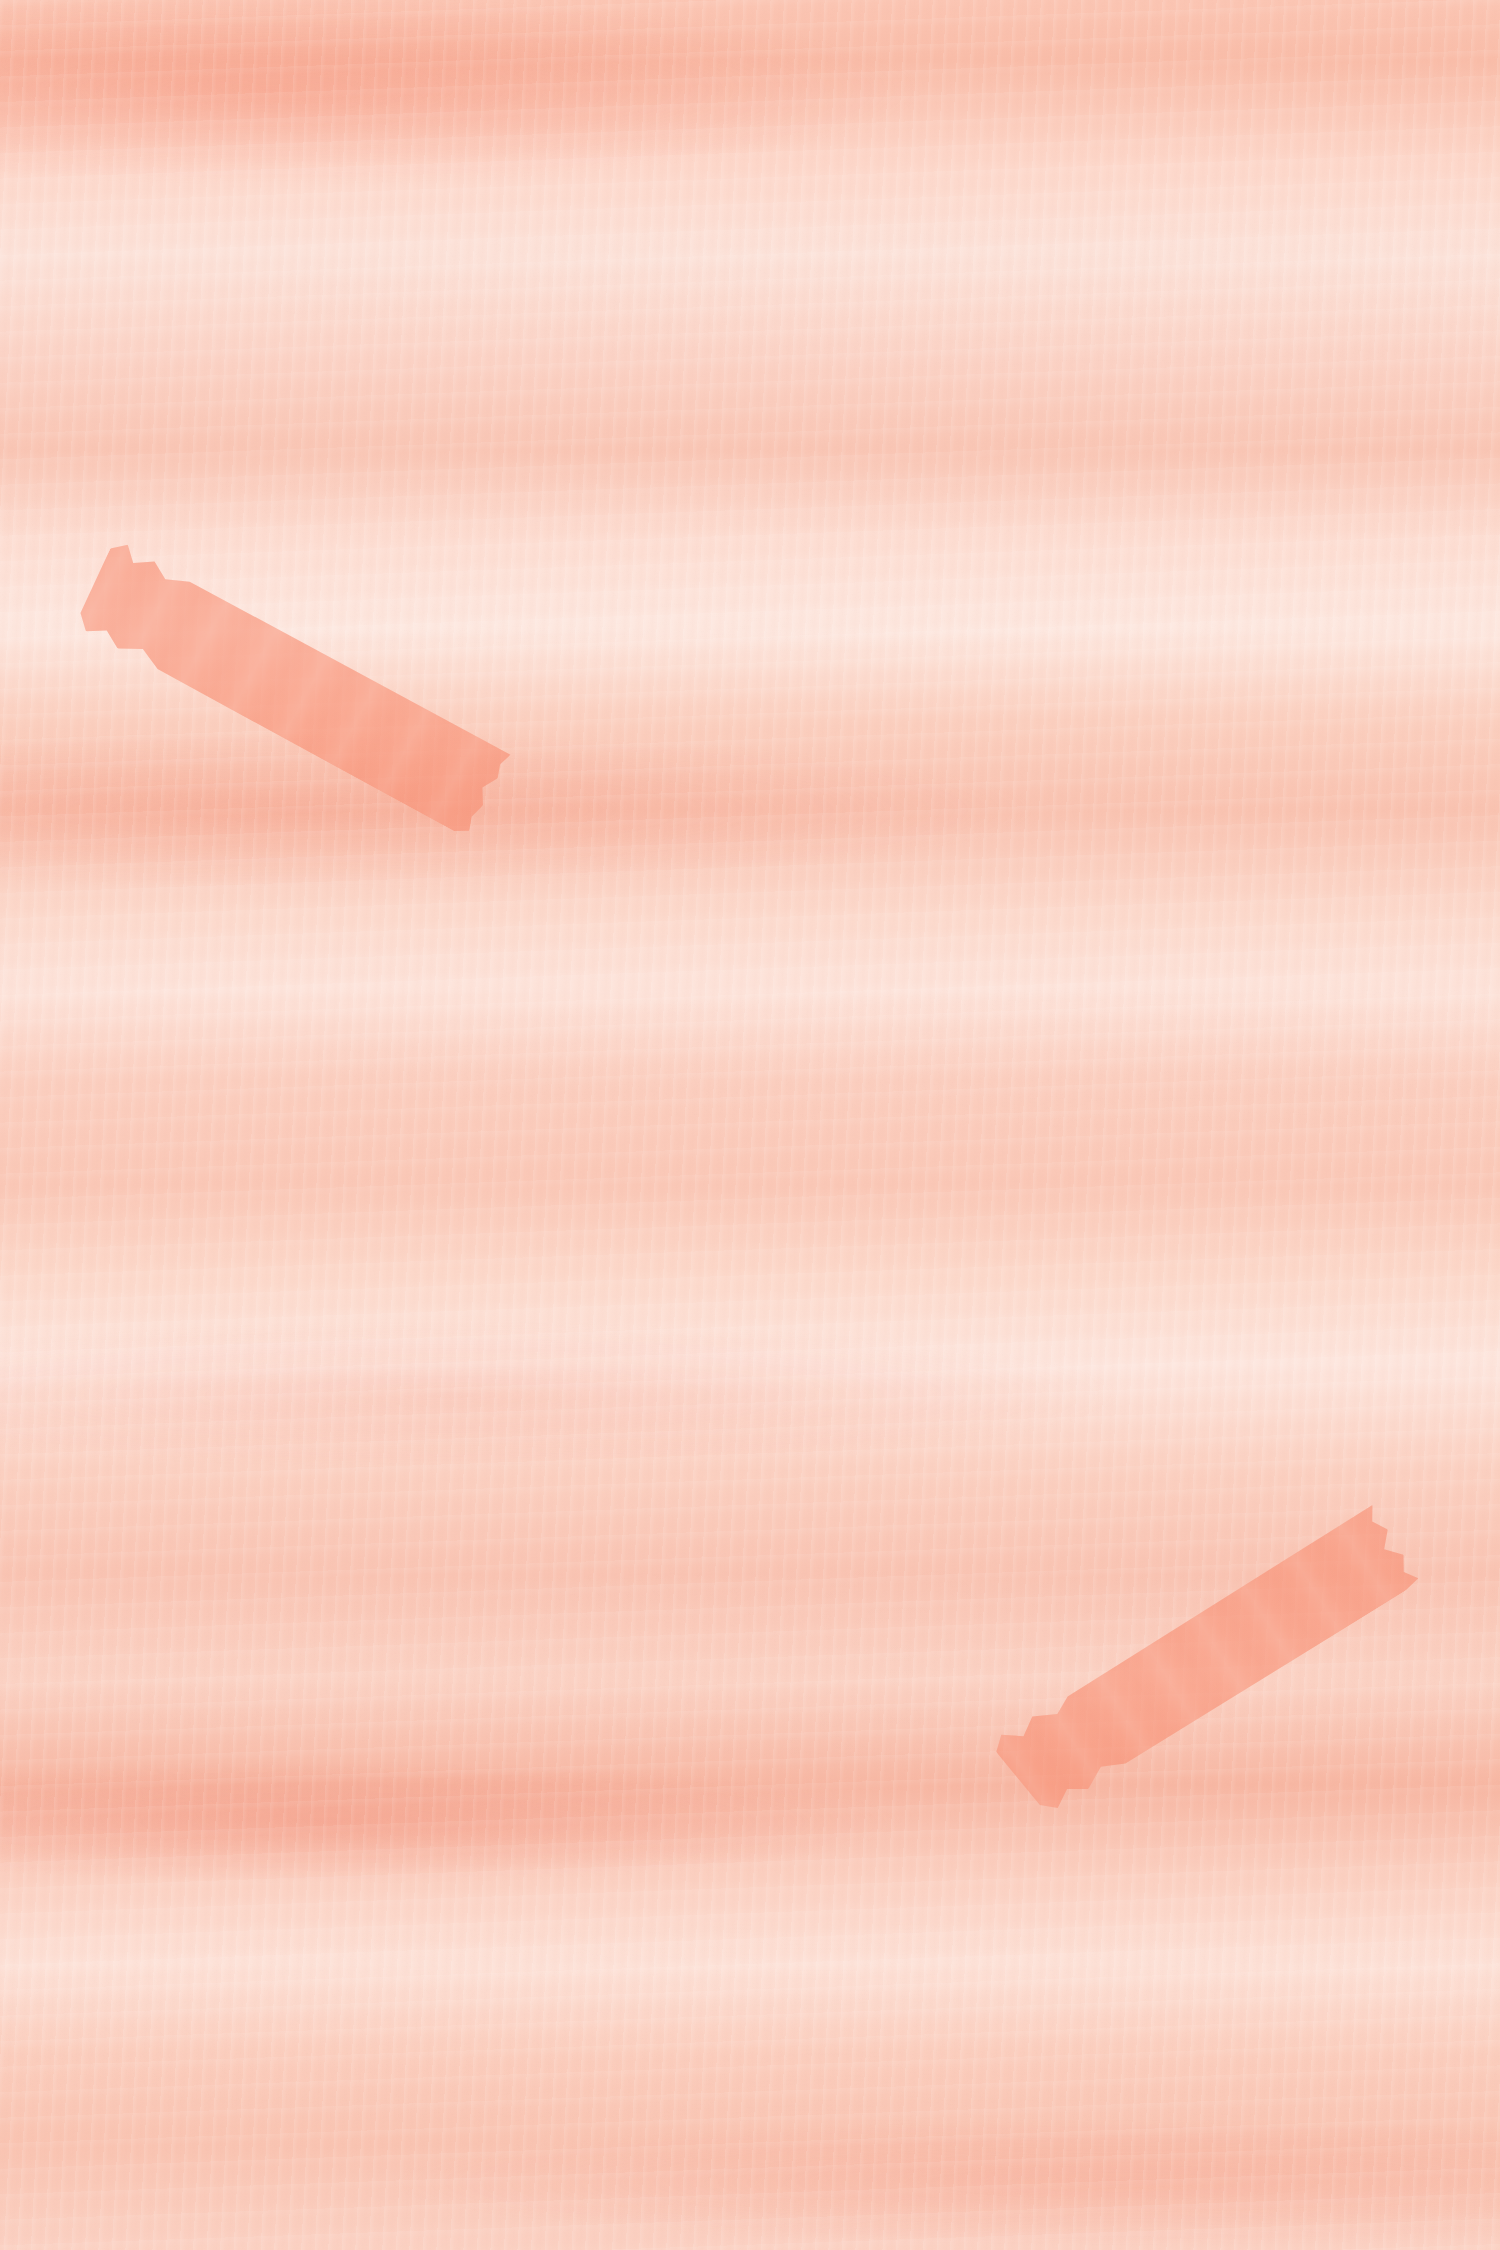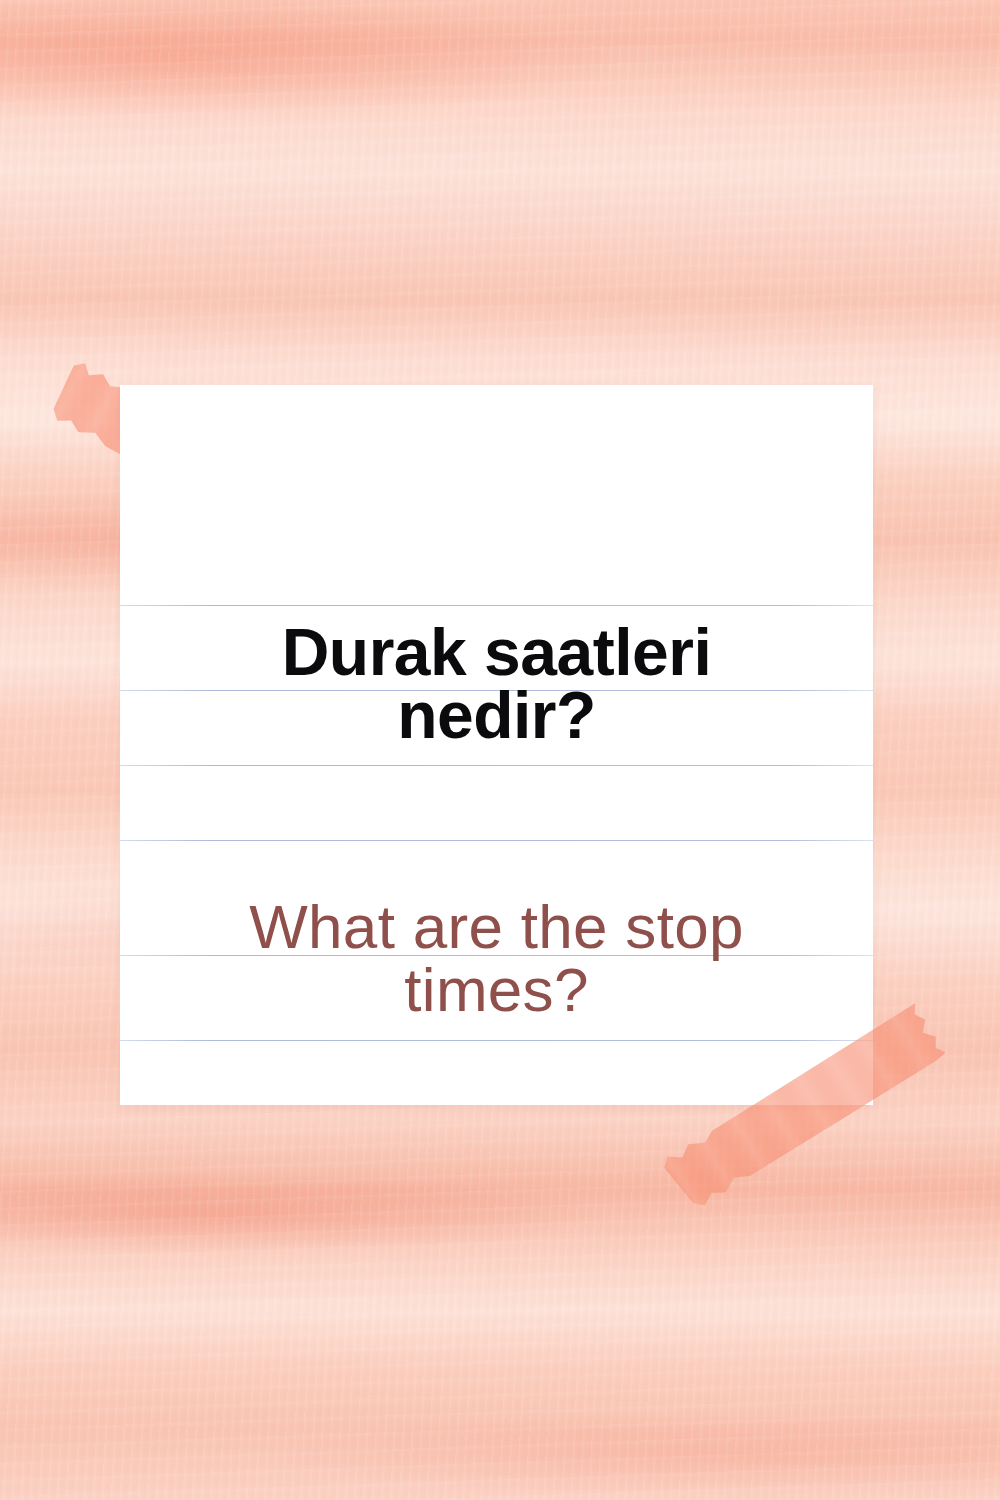--- a/index.html
+++ b/index.html
@@ -210,37 +210,18 @@
 <div id="stage">
 
   <div class="bg-base"></div>
   <div class="bg-wash"></div>
   <div class="bg-grain"></div>
 
   <div class="tape tape-top">
     <div class="tape-grain"></div>
   </div>
 
-  <div class="note">
-    <div class="note-lines">
-      <div class="rule" style="top:220px"></div>
-      <div class="rule" style="top:305px"></div>
-      <div class="rule" style="top:380px"></div>
-      <div class="rule" style="top:455px"></div>
-      <div class="rule" style="top:570px"></div>
-      <div class="rule" style="top:655px"></div>
-    </div>
-
-    <div class="text-wrap">
-      <h1 class="title">Durak saatleri
-nedir?</h1>
-      <p class="subtitle">What are the stop
-times?</p>
-    </div>
-
-    <div class="note-bottom-edge"></div>
-  </div>
 
   <div class="tape tape-bottom">
     <div class="tape-grain"></div>
   </div>
 
 </div>
 
 </body></html>

